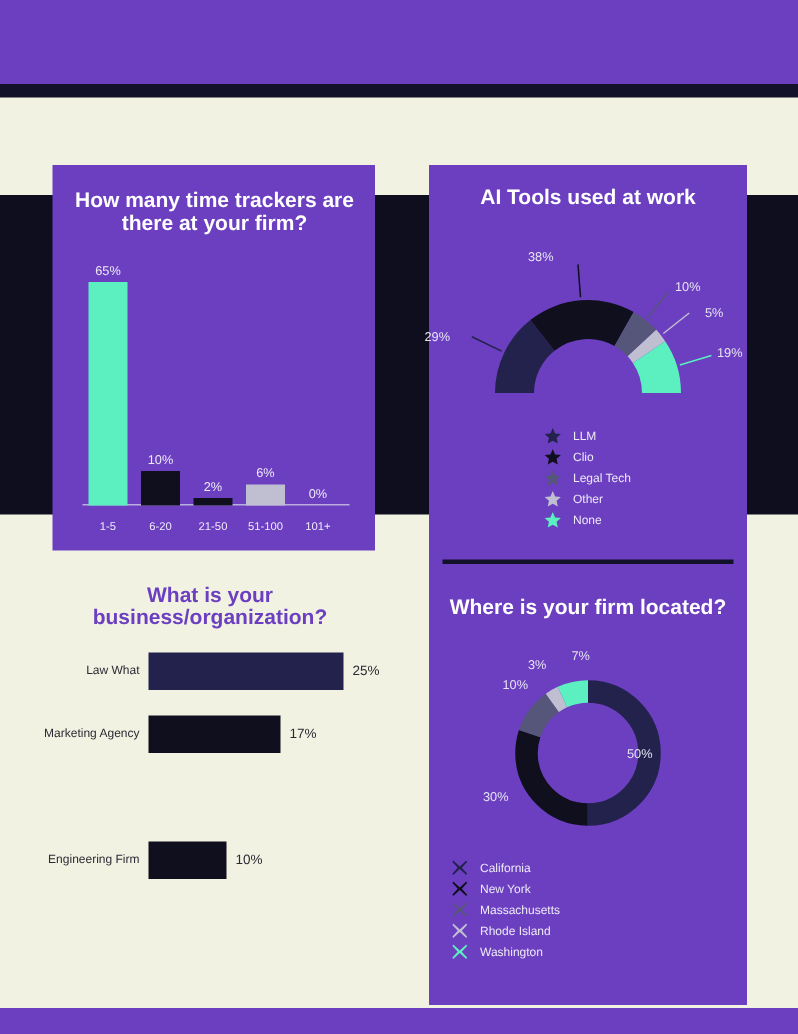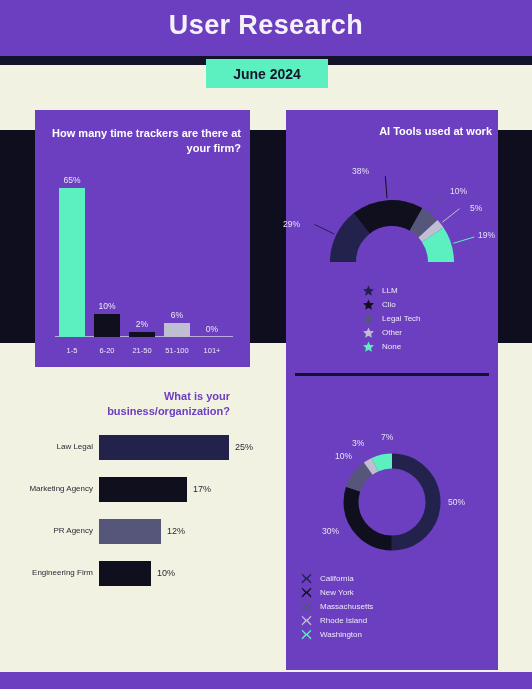--- a/index.html
+++ b/index.html
@@ -59,22 +59,22 @@
   #card-business { left: 0px;   top: 375px; width: 278px; height: 297px; background: #F2F2E3; }
 
   #footer-band {
     position: absolute; left: 0; top: 672px;
     width: 532px; height: 17px;
     background: #6B3FC0;
   }
 
   
   .card-title {
-    text-align: right;
-    font-size: 11px; font-weight: bold;
+    text-align: center;
+    font-size: 14px; font-weight: bold;
     line-height: 15px;
   }
   #trackers-title {
     position: absolute; left: 45px; top: 126px; width: 196px;
     color: #FFFFFF;
   }
   #aitools-title {
     position: absolute; left: 292px; top: 124px; width: 200px;
     color: #FFFFFF;
   }
@@ -148,36 +148,35 @@
   }
   #legend-aitools { left: 362px; top: 283px; }
   #legend-states  { left: 300px; top: 571px; }
 </style>
 </head>
 <body>
 
 <div id="page">
 
   <div id="header-band"></div>
-  <div id="header-title">User Research</div>
   <div id="header-underbar"></div>
-  <div id="date-badge">June 2024</div>
 
   <div class="dark-band" id="dark-band-left"></div>
   <div class="dark-band" id="dark-band-mid"></div>
   <div class="dark-band" id="dark-band-right"></div>
 
   <div class="card-purple" id="card-trackers"></div>
   <div class="card-purple" id="card-right"></div>
   <div id="card-business"></div>
   <div id="right-divider"></div>
 
   <div class="card-title" id="trackers-title">How many time trackers are there at your firm?</div>
   <div class="card-title" id="aitools-title">AI Tools used at work</div>
   <div class="card-title" id="business-title">What is your business/organization?</div>
+  <div class="card-title" id="located-title">Where is your firm located?</div>
 
   <div id="vbar-area">
     <div class="vbar-baseline"></div>
     <div id="vbar-bars">
         <div class="vbar" style="left: 24px; height: 149px; background: rgb(92, 239, 192);"></div>
         <div class="vbar-val" style="left: 15px; bottom: 182px;">65%</div>
         <div class="vbar-cat" style="left: 15px; margin-top: 32px;">1-5</div>
         <div class="vbar" style="left: 59px; height: 23px; background: rgb(15, 15, 30);"></div>
         <div class="vbar-val" style="left: 50px; bottom: 56px;">10%</div>
         <div class="vbar-cat" style="left: 50px; margin-top: 12px;">6-20</div>
@@ -244,52 +243,47 @@
       <div class="legend-row">
         <svg class="legend-marker" viewBox="0 0 24 24">
           <path d="M12 2.6 L14.9 9.1 L22 9.8 L16.7 14.6 L18.2 21.6 L12 18 L5.8 21.6 L7.3 14.6 L2 9.8 L9.1 9.1 Z" fill="#5CEFC0"></path>
         </svg>
         <span class="legend-text">None</span>
       </div>
     </div>
 
   <div id="hbar-area">
       <div class="hbar-row" style="top: 60px;">
-        <div class="hbar-label" style="top: 7px;">Law Legal</div>
+        <div class="hbar-label" style="top: 7px;">Law What</div>
         <div class="hbar-rect" style="width: 130px; background: rgb(34, 34, 76);"></div>
         <div class="hbar-val" style="left: 235px;">25%</div>
       </div>
       <div class="hbar-row" style="top: 102px;">
         <div class="hbar-label" style="top: 7px;">Marketing Agency</div>
         <div class="hbar-rect" style="width: 88px; background: rgb(15, 15, 30);"></div>
         <div class="hbar-val" style="left: 193px;">17%</div>
-      </div>
-      <div class="hbar-row" style="top: 144px;">
-        <div class="hbar-label" style="top: 7px;">PR Agency</div>
-        <div class="hbar-rect" style="width: 62px; background: rgb(86, 85, 122);"></div>
-        <div class="hbar-val" style="left: 167px;">12%</div>
       </div>
       <div class="hbar-row" style="top: 186px; padding-left: 16px;">
         <div class="hbar-label" style="top: 7px;">Engineering Firm</div>
         <div class="hbar-rect" style="width: 52px; background: rgb(15, 15, 30);"></div>
         <div class="hbar-val" style="left: 157px;">10%</div>
       </div>
     </div>
 
   <svg id="donut-svg" style="position:absolute;left:330px;top:440px;width:125px;height:125px;" viewBox="0 0 125 125">
     <g id="donut-segments">
         <circle cx="62" cy="62" r="41" fill="none" stroke="#22224C" stroke-width="15" stroke-dasharray="128.8052987971815 128.8052987971815" stroke-dashoffset="0" transform="rotate(-90 62 62)"></circle>
         <circle cx="62" cy="62" r="41" fill="none" stroke="#0F0F1E" stroke-width="15" stroke-dasharray="77.2831792783089 180.3274183160541" stroke-dashoffset="-128.8052987971815" transform="rotate(-90 62 62)"></circle>
         <circle cx="62" cy="62" r="41" fill="none" stroke="#56557A" stroke-width="15" stroke-dasharray="25.761059759436304 231.8495378349267" stroke-dashoffset="-206.08847807549043" transform="rotate(-90 62 62)"></circle>
         <circle cx="62" cy="62" r="41" fill="none" stroke="#C0BFD2" stroke-width="15" stroke-dasharray="7.72831792783089 249.88227966653213" stroke-dashoffset="-231.8495378349267" transform="rotate(-90 62 62)"></circle>
         <circle cx="62" cy="62" r="41" fill="none" stroke="#5CEFC0" stroke-width="15" stroke-dasharray="18.032741831605414 239.5778557627576" stroke-dashoffset="-239.57785576275762" transform="rotate(-90 62 62)"></circle>
       </g>
   </svg>
   <div id="donut-labels">
-      <div class="pct-label" style="left: 448px; top: 497px;">50%</div>
+      <div class="pct-label" style="left: 418px; top: 497px;">50%</div>
       <div class="pct-label" style="left: 322px; top: 526px;">30%</div>
       <div class="pct-label" style="left: 335px; top: 451px;">10%</div>
       <div class="pct-label" style="left: 352px; top: 438px;">3%</div>
       <div class="pct-label" style="left: 381px; top: 432px;">7%</div>
     </div>
 
   <div class="legend" id="legend-states">
       <div class="legend-row">
         <svg class="legend-marker" viewBox="0 0 24 24">
           <path d="M4 3 L12 10.5 L20 3 L21 5 L14.5 12 L21 19 L20 21 L12 13.5 L4 21 L3 19 L9.5 12 L3 5 Z" fill="#22224C"></path>

